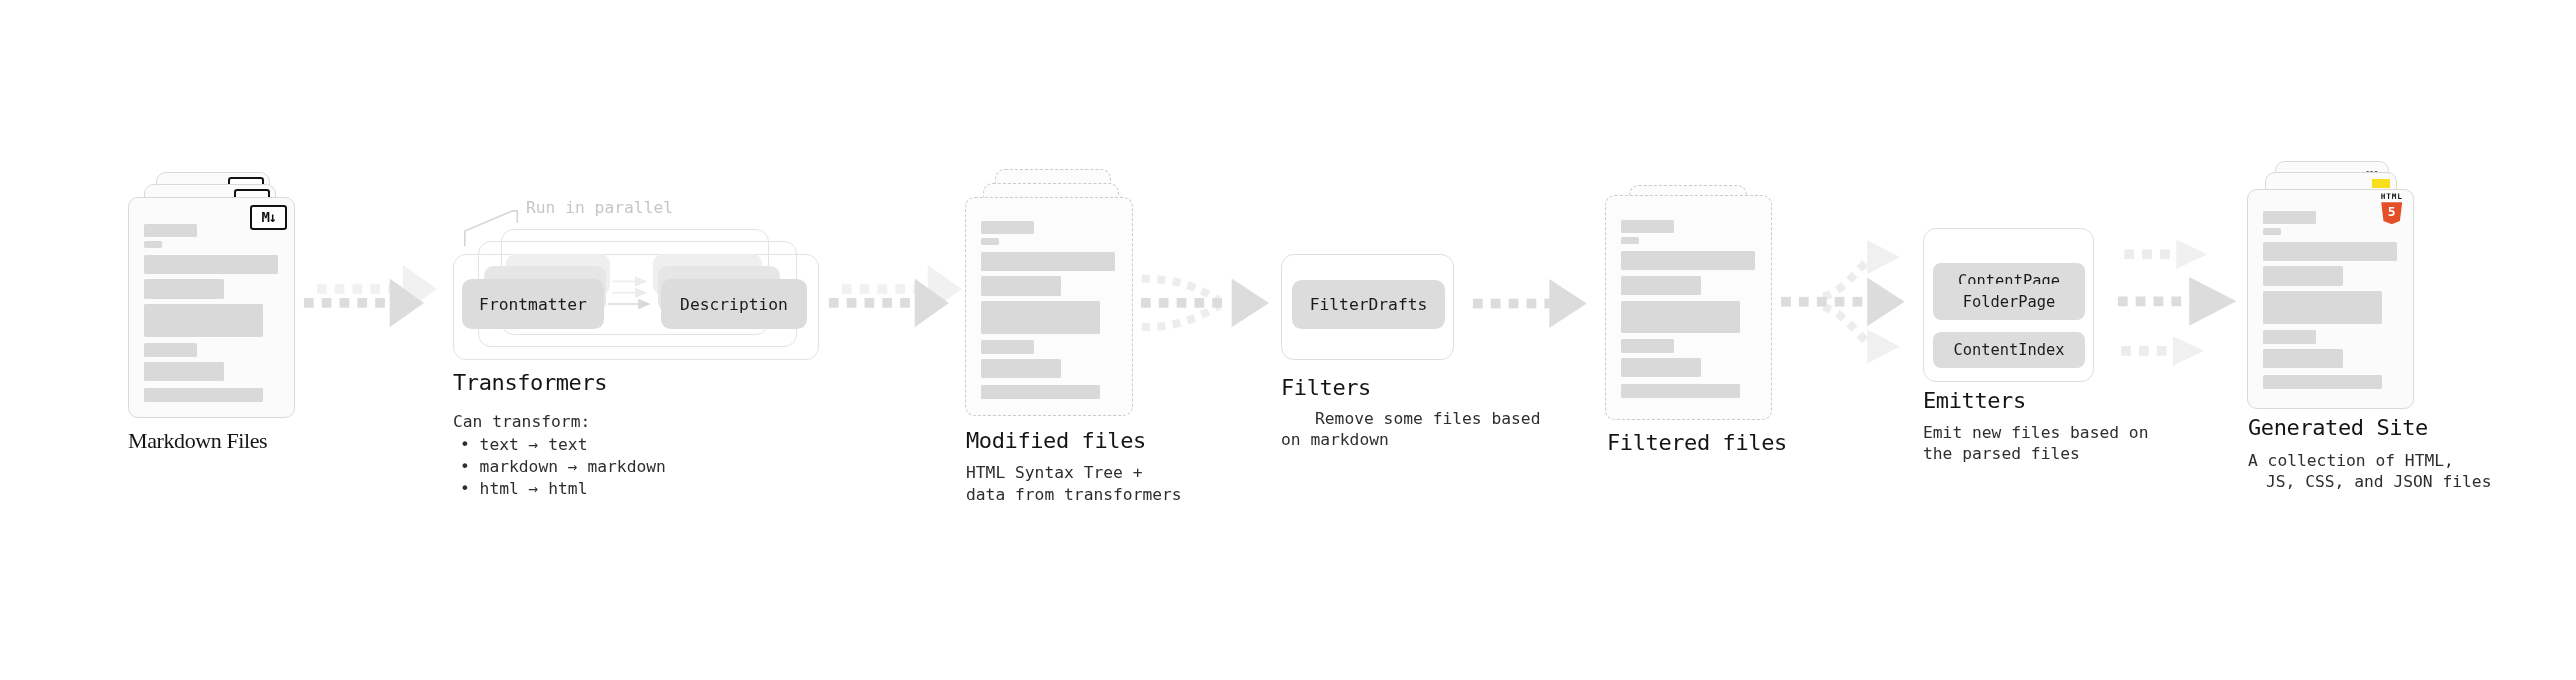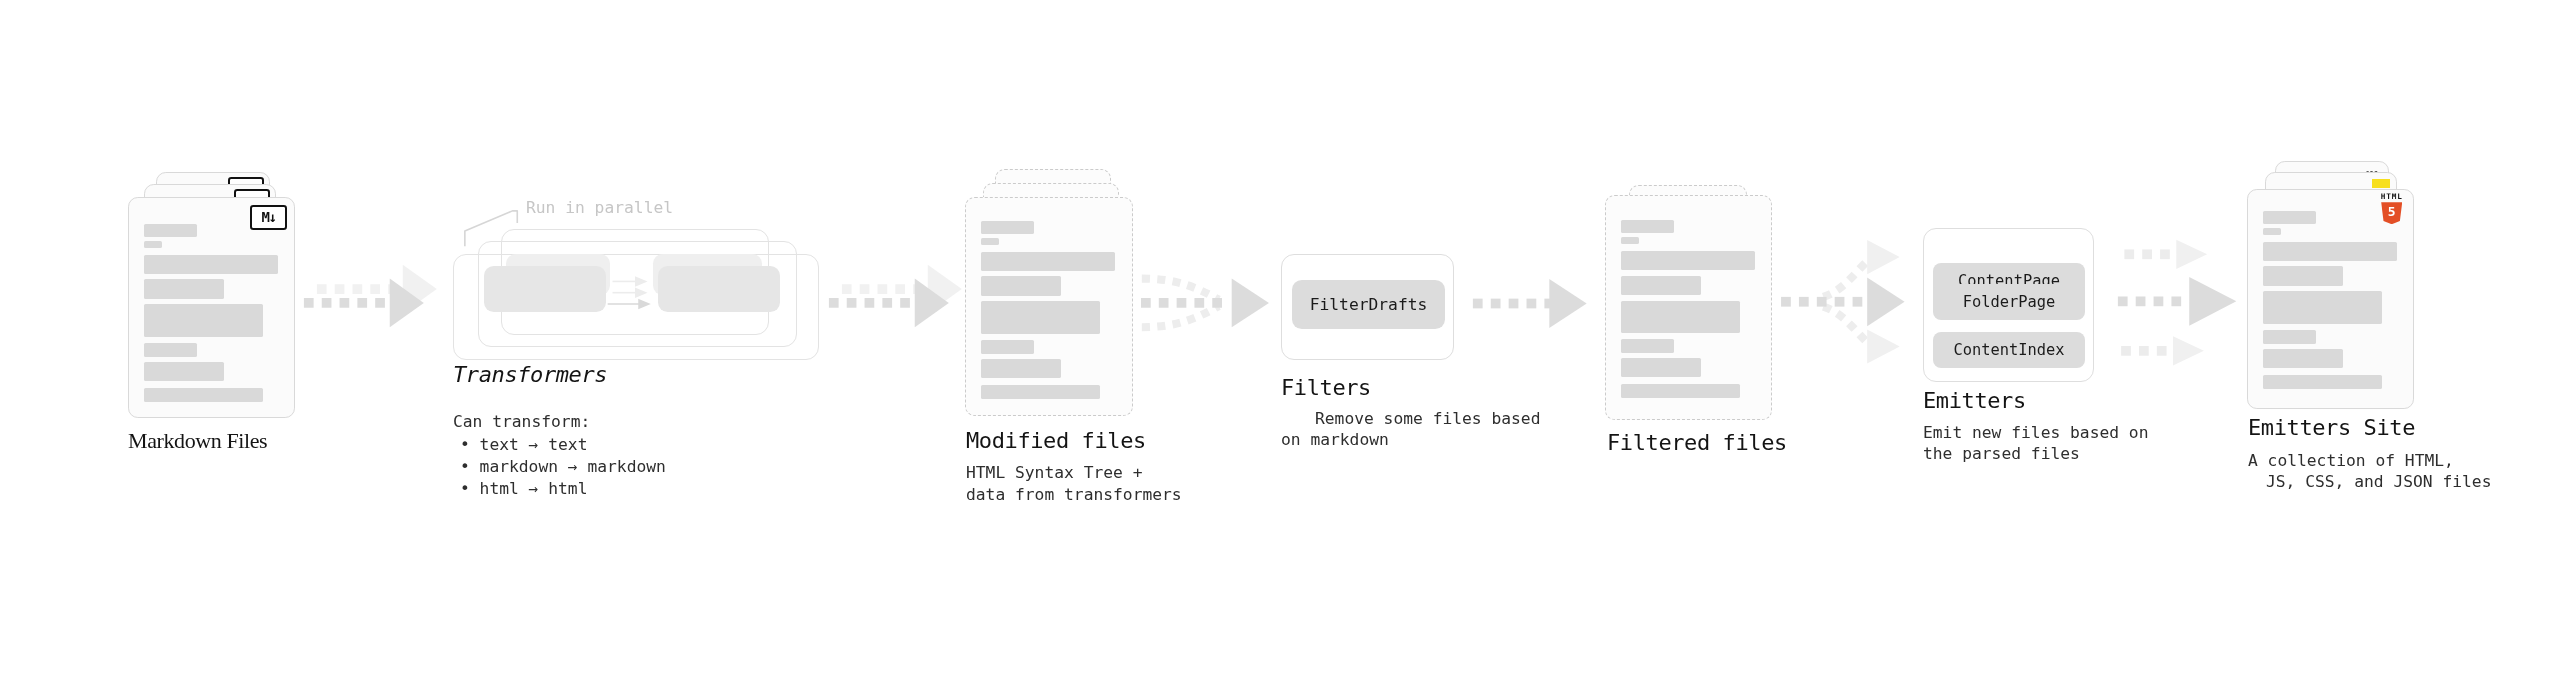--- a/index.html
+++ b/index.html
@@ -86,38 +86,40 @@
     <polyline points="7,55 7,36 66,11 72,11 72,26" fill="none" stroke="#d6d6d6" stroke-width="2" stroke-linejoin="round"></polyline>
   </svg>
   <div class="note" style="left:526px;top:198px;">Run in parallel</div>
 
   <div class="outline-box" style="left:501px;top:229px;width:268px;height:106px;"></div>
   <div class="outline-box" style="left:478px;top:241px;width:319px;height:106px;"></div>
   <div class="outline-box" style="left:453px;top:254px;width:366px;height:106px;"></div>
 
   <div class="ghost g2" style="left:506px;top:254px;width:104px;height:41px;"></div>
   <div class="ghost g1" style="left:484px;top:266px;width:122px;height:46px;"></div>
+  <div class="pill" style="left:462px;top:279px;width:142px;height:50px;">Frontmatter</div>
 
   <svg class="arrow-svg" style="left:606px;top:275px;" width="50" height="37" viewBox="0 0 62 46">
     <g stroke="#ececec" stroke-width="2" fill="#ececec">
       <line x1="8" y1="8" x2="37" y2="8"></line>
         <polygon points="37,3 49,8 37,13"></polygon>
       <line x1="8" y1="22" x2="37" y2="22"></line>
         <polygon points="37,17 49,22 37,27"></polygon>
     </g>
     <g stroke="#d9d9d9" stroke-width="2" fill="#d9d9d9">
       <line x1="2" y1="36" x2="41" y2="36"></line>
         <polygon points="41,31 53,36 41,41"></polygon>
     </g>
   </svg>
 
   <div class="ghost g2" style="left:653px;top:254px;width:109px;height:41px;"></div>
   <div class="ghost g1" style="left:658px;top:266px;width:122px;height:46px;"></div>
-
-  <div class="label" style="left:453px;top:362px;font-style:italic;">Transformers</div>
+  <div class="pill" style="left:661px;top:279px;width:146px;height:50px;">Description</div>
+
+  <div class="label" style="left:453px;top:370px;">Transformers</div>
   <div class="desc" style="left:453px;top:411px;">Can transform:</div>
   <div class="desc" style="left:460px;top:434px;line-height:22px;">• text → text</div>
   <div class="desc" style="left:460px;top:456px;line-height:22px;">• markdown → markdown</div>
   <div class="desc" style="left:460px;top:478px;line-height:22px;">• html → html</div>
 
   <svg class="arrow-svg" style="left:824px;top:264px;" width="154" height="81" viewBox="0 0 190 100">
     <g fill="#f1f1f1" transform="translate(16,-17)">
       <rect x="6" y="42" width="12" height="12"></rect>
         <rect x="28" y="42" width="12" height="12"></rect>
         <rect x="50" y="42" width="12" height="12"></rect>
@@ -267,18 +269,18 @@
           <div class="bar" style="width: 18.7px; height: 6.5px; margin-top: 4.1px;"></div>
           <div class="bar" style="width: 134px; height: 18.7px; margin-top: 7.3px;"></div>
           <div class="bar" style="width: 80px; height: 19.5px; margin-top: 5.7px;"></div>
           <div class="bar" style="width: 119px; height: 32.5px; margin-top: 5.7px;"></div>
           <div class="bar" style="width: 53px; height: 14px; margin-top: 5.7px;"></div>
           <div class="bar" style="width: 80px; height: 19.5px; margin-top: 4.9px;"></div>
           <div class="bar" style="width: 119px; height: 14px; margin-top: 6.5px;"></div>
         </div>
     </div>
   </div>
-  <div class="label" style="left:2248px;top:415px;">Emitters Site</div>
+  <div class="label" style="left:2248px;top:415px;">Generated Site</div>
   <div class="desc" style="left:2248px;top:450px;">A collection of HTML,</div>
   <div class="desc" style="left:2248px;top:471px;margin-left:18px;">JS, CSS, and JSON files</div>
 
 </div>
 
 
 </body></html>

